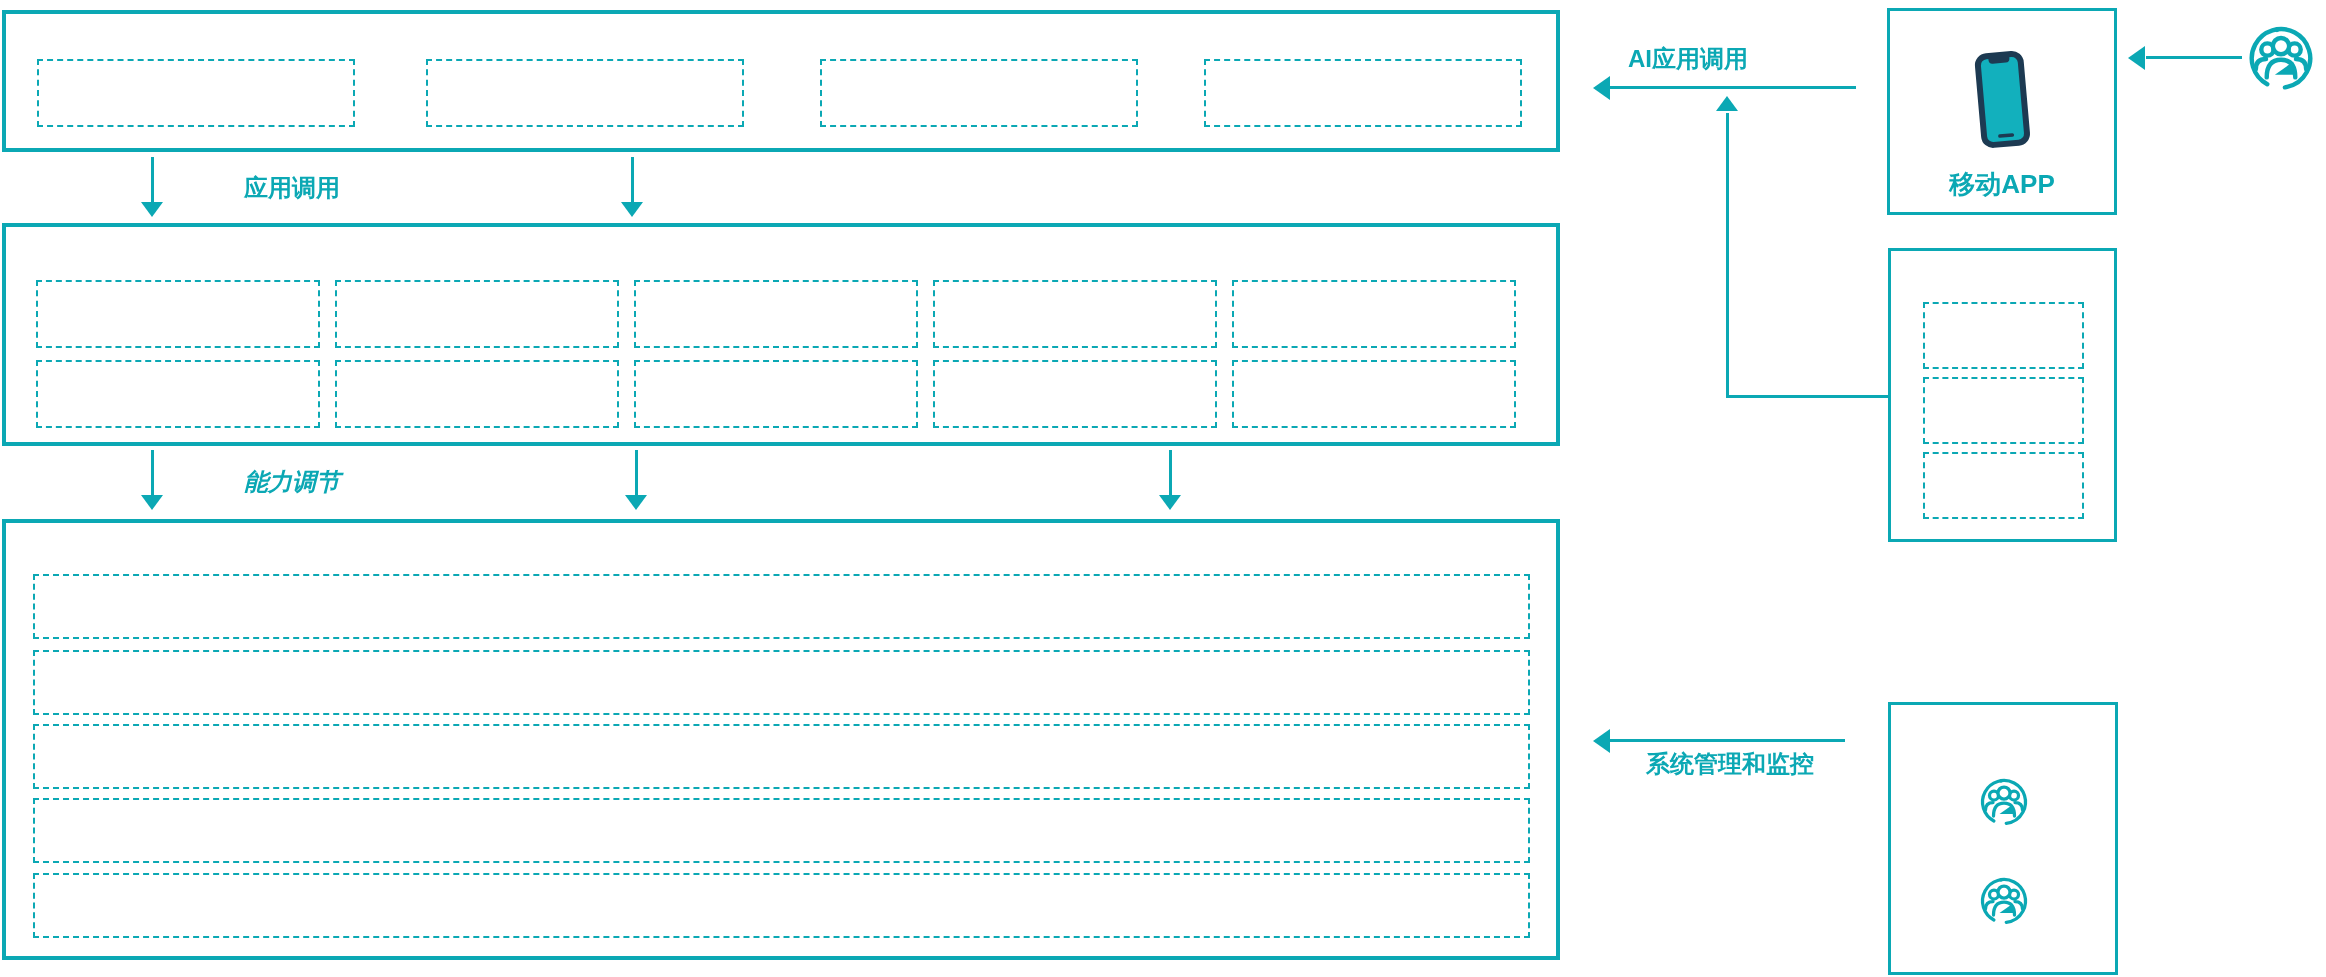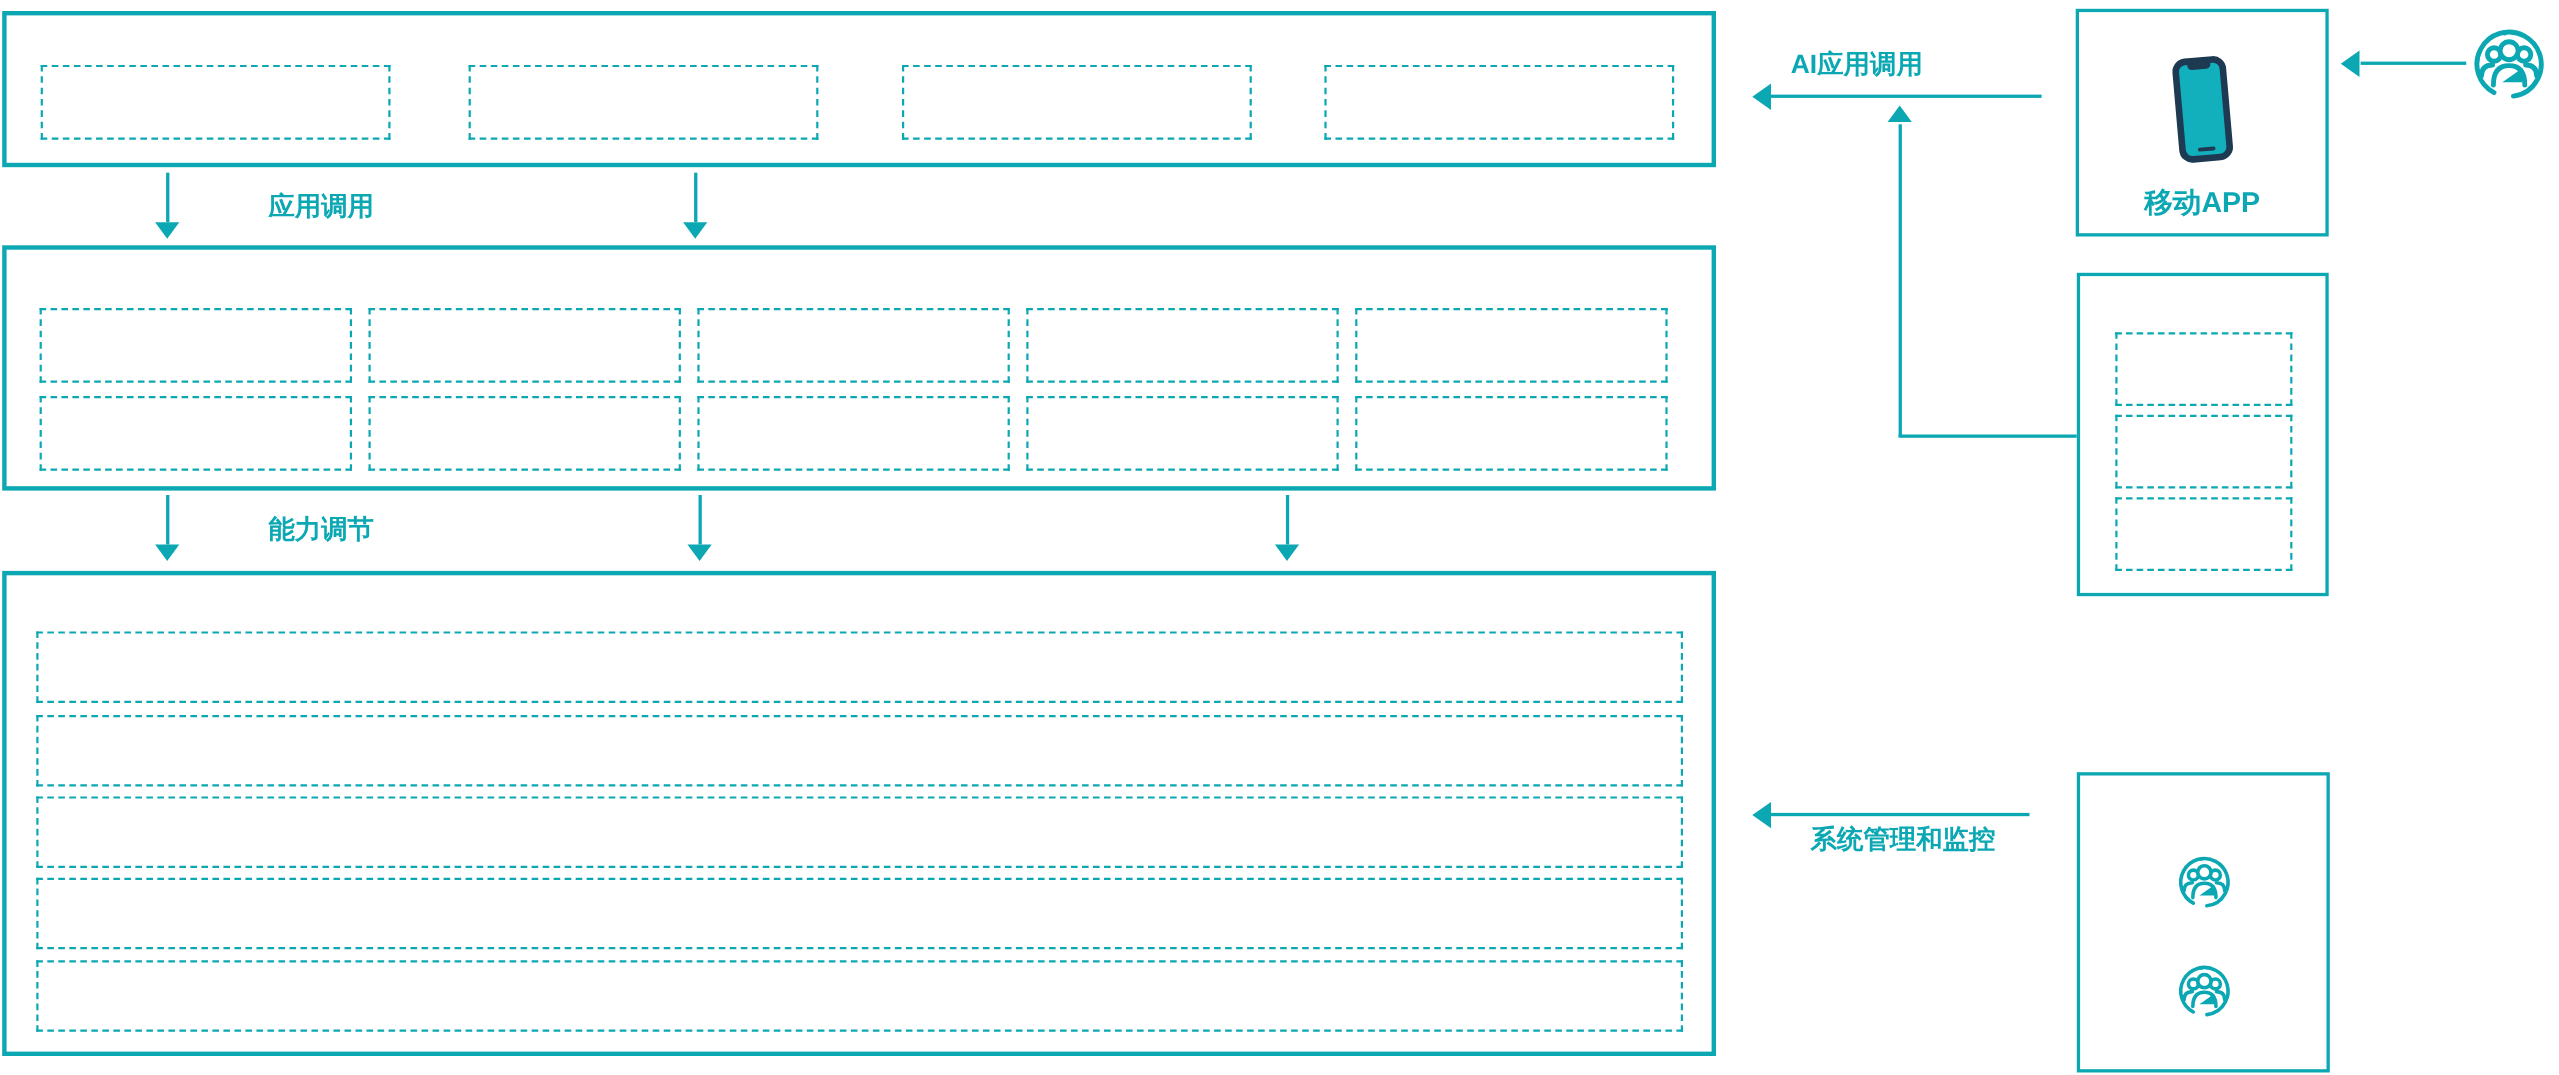--- a/index.html
+++ b/index.html
@@ -61,21 +61,21 @@
   <div class="ph" style="left:634px;top:360px;width:284px;height:68px;"></div>
   <div class="ph" style="left:933px;top:360px;width:284px;height:68px;"></div>
   <div class="ph" style="left:1232px;top:360px;width:284px;height:68px;"></div>
 
   <div class="vline" style="left:151px;top:450px;height:45px;"></div>
   <div class="head-down" style="left:141px;top:495px;"></div>
   <div class="vline" style="left:635px;top:450px;height:45px;"></div>
   <div class="head-down" style="left:625px;top:495px;"></div>
   <div class="vline" style="left:1169px;top:450px;height:45px;"></div>
   <div class="head-down" style="left:1159px;top:495px;"></div>
-  <span class="lbl" style="left:244px;top:468px;">能力调节</span>
+  <span class="lbl" style="left:244px;top:468px;font-style:italic;">能力调节</span>
 
   <div class="panel" style="left:2px;top:519px;width:1558px;height:441px;"></div>
   <div class="ph" style="left:33px;top:574px;width:1497px;height:65px;"></div>
   <div class="ph" style="left:33px;top:650px;width:1497px;height:65px;"></div>
   <div class="ph" style="left:33px;top:724px;width:1497px;height:65px;"></div>
   <div class="ph" style="left:33px;top:798px;width:1497px;height:65px;"></div>
   <div class="ph" style="left:33px;top:873px;width:1497px;height:65px;"></div>
 
   <div class="sidebox" style="left:1887px;top:8px;width:230px;height:207px;"></div>
   <svg class="icon-phone" style="left:1972px;top:50px;" width="60" height="100" viewBox="0 0 60 100">

